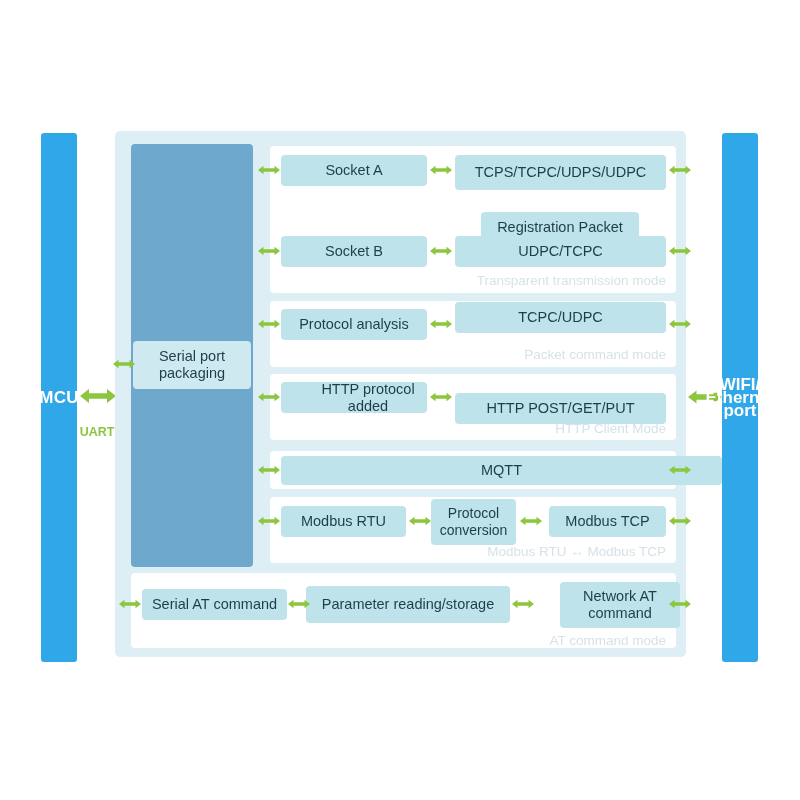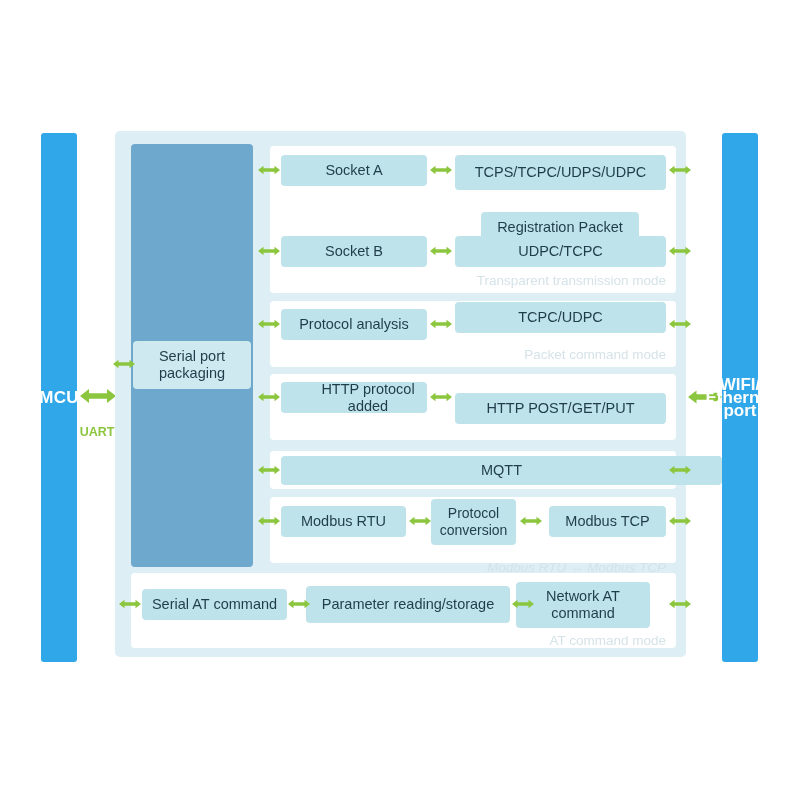--- a/index.html
+++ b/index.html
@@ -126,34 +126,34 @@
   #blk-mqtt { left: 281px; top: 456px; width: 441px; height: 29px; }
 
   
   #blk-modbus-rtu   { left: 281px; top: 506px; width: 125px; height: 31px; }
   #blk-proto-conv   { left: 431px; top: 499px; width: 85px; height: 46px; font-size: 14px; }
   #blk-modbus-tcp   { left: 549px; top: 506px; width: 117px; height: 31px; }
 
   
   #blk-serial-at  { left: 142px; top: 589px; width: 145px; height: 31px; }
   #blk-param-rw   { left: 306px; top: 586px; width: 204px; height: 37px; text-align: center; }
-  #blk-network-at { left: 516px; top: 582px; width: 134px; height: 46px; font-size: 14.5px; }
+  #blk-network-at { left: 560px; top: 582px; width: 120px; height: 46px; font-size: 14.5px; }
 
   
   .mode-caption {
     position: absolute;
     color: #d5e3e8;
     font-size: 13.5px;
     text-align: right;
     white-space: nowrap;
   }
   #cap-transparent { left: 396px; top: 273px; width: 270px; }
   #cap-serialcmd   { left: 396px; top: 347px; width: 270px; }
   #cap-http        { left: 396px; top: 421px; width: 270px; }
-  #cap-modbus      { left: 396px; top: 560px; width: 270px; font-style: italic; }
+  #cap-modbus      { left: 396px; top: 544px; width: 270px; }
   #cap-at          { left: 396px; top: 633px; width: 270px; }
 
   
   .arrow {
     position: absolute;
     display: block;
   }
   .arrow svg { display: block; }
 
   
@@ -276,20 +276,21 @@
       </svg>
   </div>
 
   <div class="mode-panel" id="panel-http"></div>
   <div class="block" id="blk-http-added">
     <span>HTTP protocol added</span>
   </div>
   <div class="block" id="blk-http-verbs">
     <span>HTTP POST/GET/PUT</span>
   </div>
+  <div class="mode-caption" id="cap-http">HTTP Client Mode</div>
 
   <div class="arrow" style="left:258px; top:390px;">
     <svg width="22" height="14" viewBox="0 0 36 20">
         <path d="M0 10 L9 3 L9 7.2 L27 7.2 L27 3 L36 10 L27 17 L27 12.8 L9 12.8 L9 17 Z" fill="#8cc63f"></path>
       </svg>
   </div>
   <div class="arrow" style="left:430px; top:390px;">
     <svg width="22" height="14" viewBox="0 0 36 20">
         <path d="M0 10 L9 3 L9 7.2 L27 7.2 L27 3 L36 10 L27 17 L27 12.8 L9 12.8 L9 17 Z" fill="#8cc63f"></path>
       </svg>

